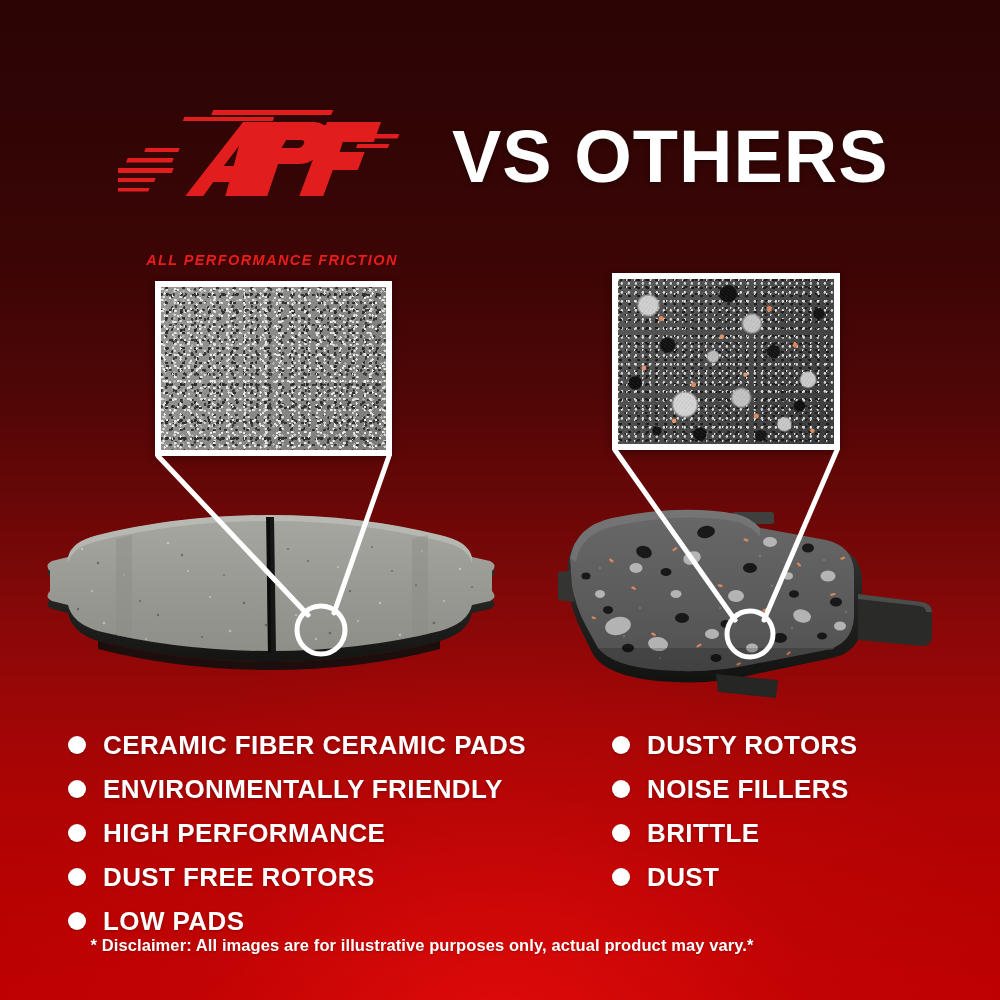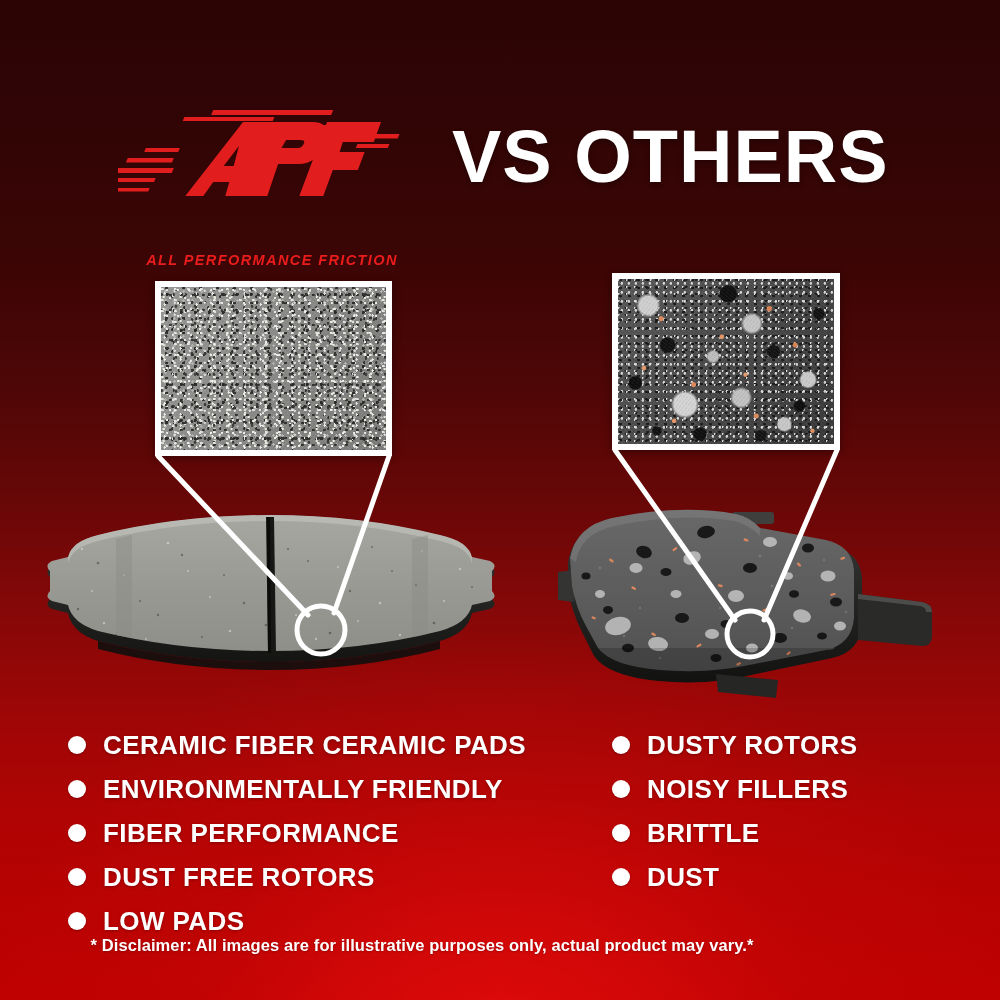--- a/index.html
+++ b/index.html
@@ -461,40 +461,40 @@
     <div class="bullet-row">
       <span class="bullet-dot"></span>
       <span class="bullet-text">CERAMIC FIBER CERAMIC PADS</span>
     </div>
     <div class="bullet-row">
       <span class="bullet-dot"></span>
       <span class="bullet-text">ENVIRONMENTALLY FRIENDLY</span>
     </div>
     <div class="bullet-row">
       <span class="bullet-dot"></span>
-      <span class="bullet-text">FIBER PERFORMANCE</span>
+      <span class="bullet-text">HIGH PERFORMANCE</span>
     </div>
     <div class="bullet-row">
       <span class="bullet-dot"></span>
       <span class="bullet-text">DUST FREE ROTORS</span>
     </div>
     <div class="bullet-row">
       <span class="bullet-dot"></span>
       <span class="bullet-text">LOW PADS</span>
     </div>
   </div>
 
   <div class="bullet-list" id="list-right">
     <div class="bullet-row">
       <span class="bullet-dot"></span>
       <span class="bullet-text">DUSTY ROTORS</span>
     </div>
     <div class="bullet-row">
       <span class="bullet-dot"></span>
-      <span class="bullet-text">NOISY FILLERS</span>
+      <span class="bullet-text">NOISE FILLERS</span>
     </div>
     <div class="bullet-row">
       <span class="bullet-dot"></span>
       <span class="bullet-text">BRITTLE</span>
     </div>
     <div class="bullet-row">
       <span class="bullet-dot"></span>
       <span class="bullet-text">DUST</span>
     </div>
   </div>

